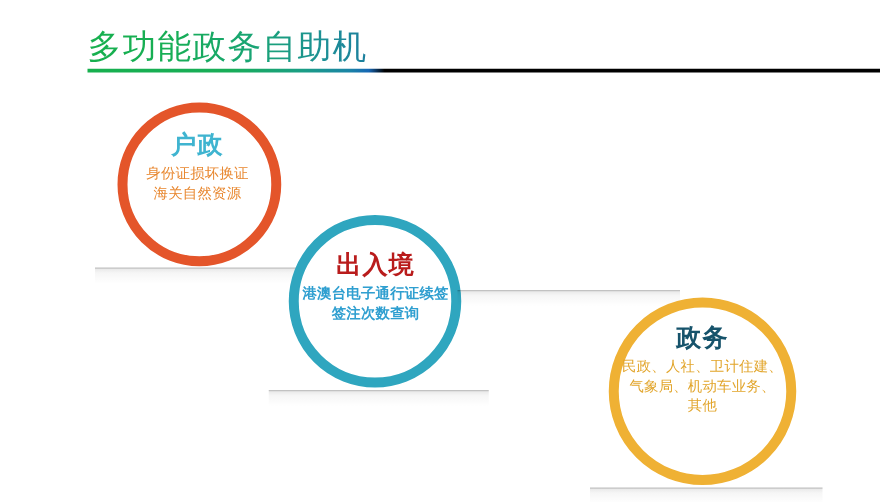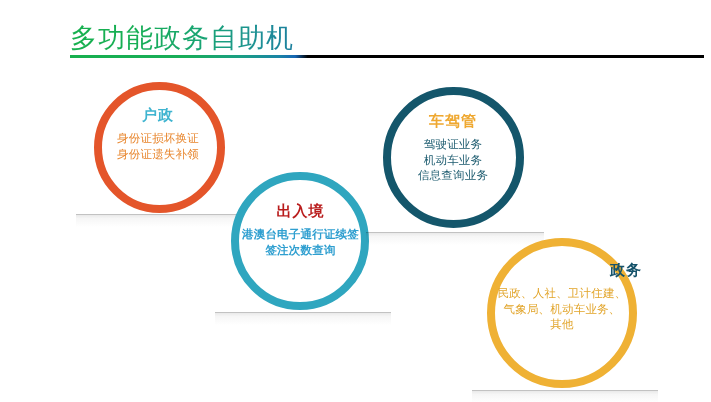--- a/index.html
+++ b/index.html
@@ -79,21 +79,21 @@
     height: 1px;
     background: rgba(0,0,0,0.16);
   }
   .content {
     position: absolute;
     left: 0;
     right: 0;
     text-align: center;
   }
   .head {
-    font-size: 15px;
+    font-size: 20px;
     line-height: 19px;
     font-weight: bold;
     letter-spacing: 1px;
     margin-bottom: 6px;
   }
   .lines {
     font-size: 11.5px;
     line-height: 15.5px;
     letter-spacing: 0.2px;
   }
@@ -129,68 +129,57 @@
   #head3  { color: #efa830; }
   #lines3 { color: #1b5a6e; }
 
   
   #wrap4 { left: 450px; top: 233px; width: 160px; height: 160px; }
   #bubble4 {
     left: 5px; top: 5px; width: 150px; height: 150px;
     border-width: 8px; border-color: #efb134;
   }
   #content4 { top: 28px; }
-  #head4  { color: #16536b; text-align: right; }
+  #head4  { color: #16536b; }
   #lines4 { color: #e2a52b; }
 </style>
 </head>
 <body>
 
 <div id="slide">
 
   <div id="title-block">
     <div id="page-title">多功能政务自助机</div>
     <div id="title-rule"></div>
   </div>
 
   <div class="bubble-wrap" id="wrap1">
     <div class="bubble" id="bubble1"></div>
     <div class="content" id="content1">
       <div class="head" id="head1">户政</div>
       <div class="lines" id="lines1">
         <div>身份证损坏换证</div>
-        <div>身份证遗失补领</div>
+        <div>海关自然资源</div>
       </div>
     </div>
   </div>
   <div class="ground" style="left:44px; top:214px; width:168px;"></div>
 
   <div class="bubble-wrap" id="wrap2">
     <div class="bubble" id="bubble2"></div>
     <div class="content" id="content2">
       <div class="head" id="head2">出入境</div>
       <div class="lines" id="lines2">
         <div>港澳台电子通行证续签</div>
         <div>签注次数查询</div>
       </div>
     </div>
   </div>
   <div class="ground" style="left:183px; top:312px; width:176px;"></div>
 
-  <div class="bubble-wrap" id="wrap3">
-    <div class="bubble" id="bubble3"></div>
-    <div class="content" id="content3">
-      <div class="head" id="head3">车驾管</div>
-      <div class="lines" id="lines3">
-        <div>驾驶证业务</div>
-        <div>机动车业务</div>
-        <div>信息查询业务</div>
-      </div>
-    </div>
-  </div>
   <div class="ground" style="left:334px; top:232px; width:178px;"></div>
 
   <div class="bubble-wrap" id="wrap4">
     <div class="bubble" id="bubble4"></div>
     <div class="content" id="content4">
       <div class="head" id="head4">政务</div>
       <div class="lines" id="lines4">
         <div>民政、人社、卫计住建、</div>
         <div>气象局、机动车业务、</div>
         <div>其他</div>

